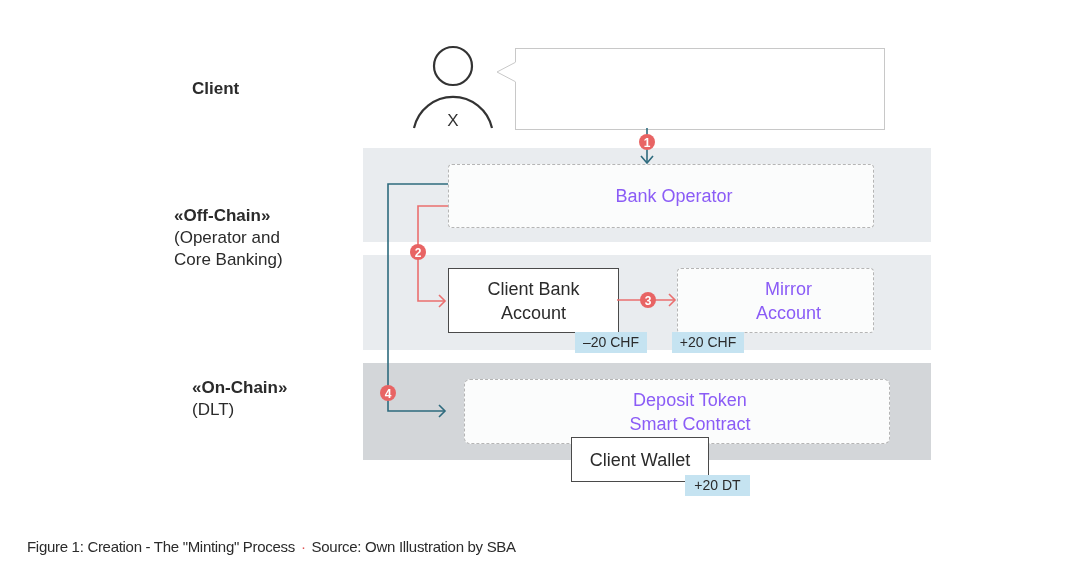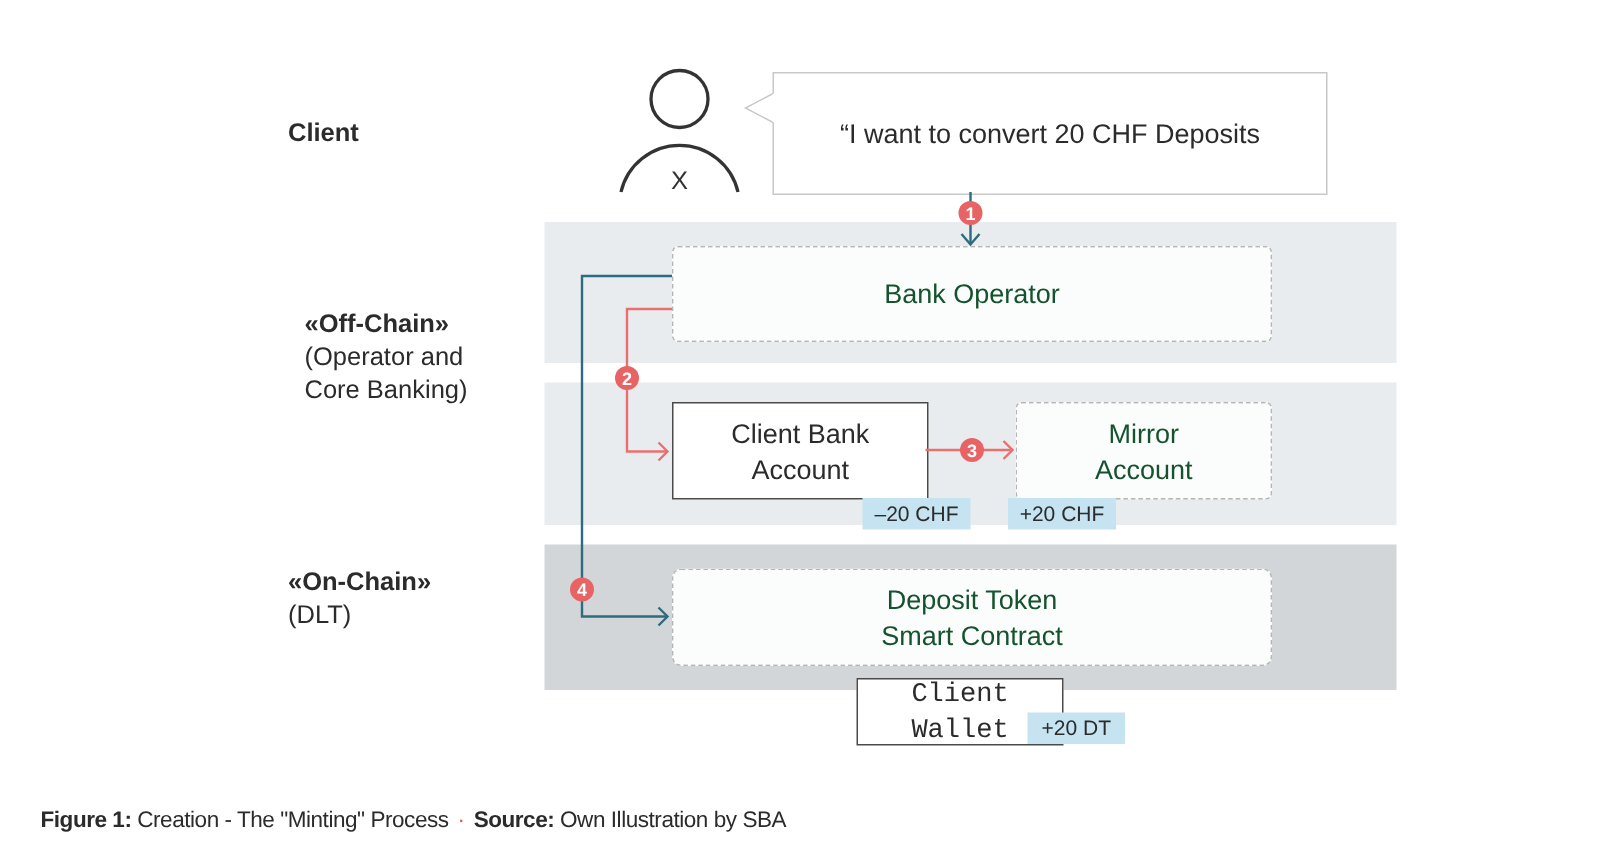--- a/index.html
+++ b/index.html
@@ -5,45 +5,45 @@
   html, body { margin:0; padding:0; background:#ffffff; }
   body { width:1080px; height:576px; position:relative; overflow:hidden;
          font-family:"Liberation Sans", "DejaVu Sans", sans-serif; color:#2b2b2b; }
   .abs { position:absolute; }
   .row-label { font-size:17px; line-height:22px; color:#2b2b2b; }
   .row-label b { font-weight:bold; }
   .band { position:absolute; left:363px; width:568px; }
   .band.light { background:#e9ecef; }
   .band.dark { background:#d3d6d9; }
   .box-dashed { position:absolute; border:1.5px dashed #b5b5b5; background:#fbfcfc;
-                border-radius:4px; color:#14532d; font-size:18px; text-align:center;
-                display:flex; align-items:center; justify-content:center; line-height:24px; }
+                border-radius:4px; color:#8b5cf6; font-size:18px; text-align:center;
+                display:flex; align-items:center; justify-content:center; line-height:24px;padding-left:26px; }
   .box-solid { position:absolute; border:1.2px solid #4a4a4a; background:#ffffff;
                color:#2b2b2b; font-size:18px; text-align:center;
                display:flex; align-items:center; justify-content:center; line-height:24px; }
   .tag { position:absolute; background:#c5e3f1; color:#2b2b2b; font-size:14px;
          height:21px; line-height:21px; text-align:center;margin-left:20px; }
   .bubble { position:absolute; left:515px; top:48px; width:368px; height:80px;
             border:1px solid #c8c8c8; background:#fff; font-size:18px; line-height:25px;
             text-align:center; display:flex; align-items:center; justify-content:center;
             color:#2b2b2b; }
   .caption { position:absolute; left:27px; top:538px; font-size:15px; color:#2b2b2b;
              letter-spacing:-0.3px; }
-  .caption b { font-weight:bold;margin-top:28px; }
+  .caption b { font-weight:normal;margin-top:28px; }
   .caption .dot { color:#e05555; margin:0 6px; }
   .badge-text { font-family:"Liberation Sans", sans-serif; font-size:12px; font-weight:bold; fill:#ffffff; }
   svg.overlay { position:absolute; left:0; top:0; pointer-events:none; }
 </style>
 </head>
 <body>
 
 <div class="abs row-label" style="left:192px; top:78px;">
   <b>Client</b>
 </div>
-<div class="abs row-label" style="left:203px; top:205px;">
+<div class="abs row-label" style="left:174px; top:205px;">
   <b>«Off-Chain»</b><br>
   <span>(Operator and</span><br>
   <span>Core Banking)</span>
 </div>
 <div class="abs row-label" style="left:192px; top:377px;">
   <b>«On-Chain»</b><br>
   <span>(DLT)</span>
 </div>
 
 <div class="band light" style="top:148px; height:94px;"></div>
@@ -51,21 +51,21 @@
 <div class="band dark" style="top:363px; height:97px;"></div>
 
 <svg class="abs" style="left:408px; top:44px;" width="90" height="86" viewBox="0 0 90 86">
   <circle cx="45" cy="22" r="19" fill="none" stroke="#333" stroke-width="2.2"></circle>
   <path d="M6 84 A40 40 0 0 1 84 84" fill="none" stroke="#333" stroke-width="2.2"></path>
   <text x="45" y="82" text-anchor="middle" font-family="Liberation Sans, sans-serif" font-size="17" fill="#333">X</text>
 </svg>
 
 <div class="bubble">
   <div>
-    <span>“I want to convert 20 CHF Deposits</span><br>
+    <br>
   </div>
 </div>
 <svg class="abs" style="left:495px; top:60px;" width="22" height="24" viewBox="0 0 22 24">
   <path d="M21 2 L2 12 L21 22" fill="#fff" stroke="#c8c8c8" stroke-width="1"></path>
   <rect x="20" y="2.5" width="2" height="19" fill="#fff"></rect>
 </svg>
 
 <div class="box-dashed" style="left:448px; top:164px; width:398px; height:62px;">
   <span>Bank Operator</span>
 </div>
@@ -79,28 +79,28 @@
 <div class="tag" style="left:555px; top:332px; width:72px;">–20 CHF</div>
 
 <div class="box-dashed" style="left:677px; top:268px; width:169px; height:63px;">
   <div>
     <span>Mirror</span><br>
     <span>Account</span>
   </div>
 </div>
 <div class="tag" style="left:652px; top:332px; width:72px;">+20 CHF</div>
 
-<div class="box-dashed" style="left:448px; top:379px; width:398px; height:63px; border-radius:6px;">
+<div class="box-dashed" style="left:464px; top:379px; width:398px; height:63px; border-radius:6px;">
   <div>
     <span>Deposit Token</span><br>
     <span>Smart Contract</span>
   </div>
 </div>
 
-<div class="box-solid" style="left:571px; top:452px; width:136px; height:43px;font-family:Liberation Mono, monospace;">
+<div class="box-solid" style="left:571px; top:437px; width:136px; height:43px;">
   <span>Client Wallet</span>
 </div>
 <div class="tag" style="left:665px; top:475px; width:65px;">+20 DT</div>
 
 <svg class="overlay" width="1080" height="576" viewBox="0 0 1080 576">
 
   <g>
     <line x1="647" y1="128" x2="647" y2="163" stroke="#2e6b7e" stroke-width="1.6"></line>
     <polyline points="641,156 647,163 653,156" fill="none" stroke="#2e6b7e" stroke-width="1.6"></polyline>
   </g>

